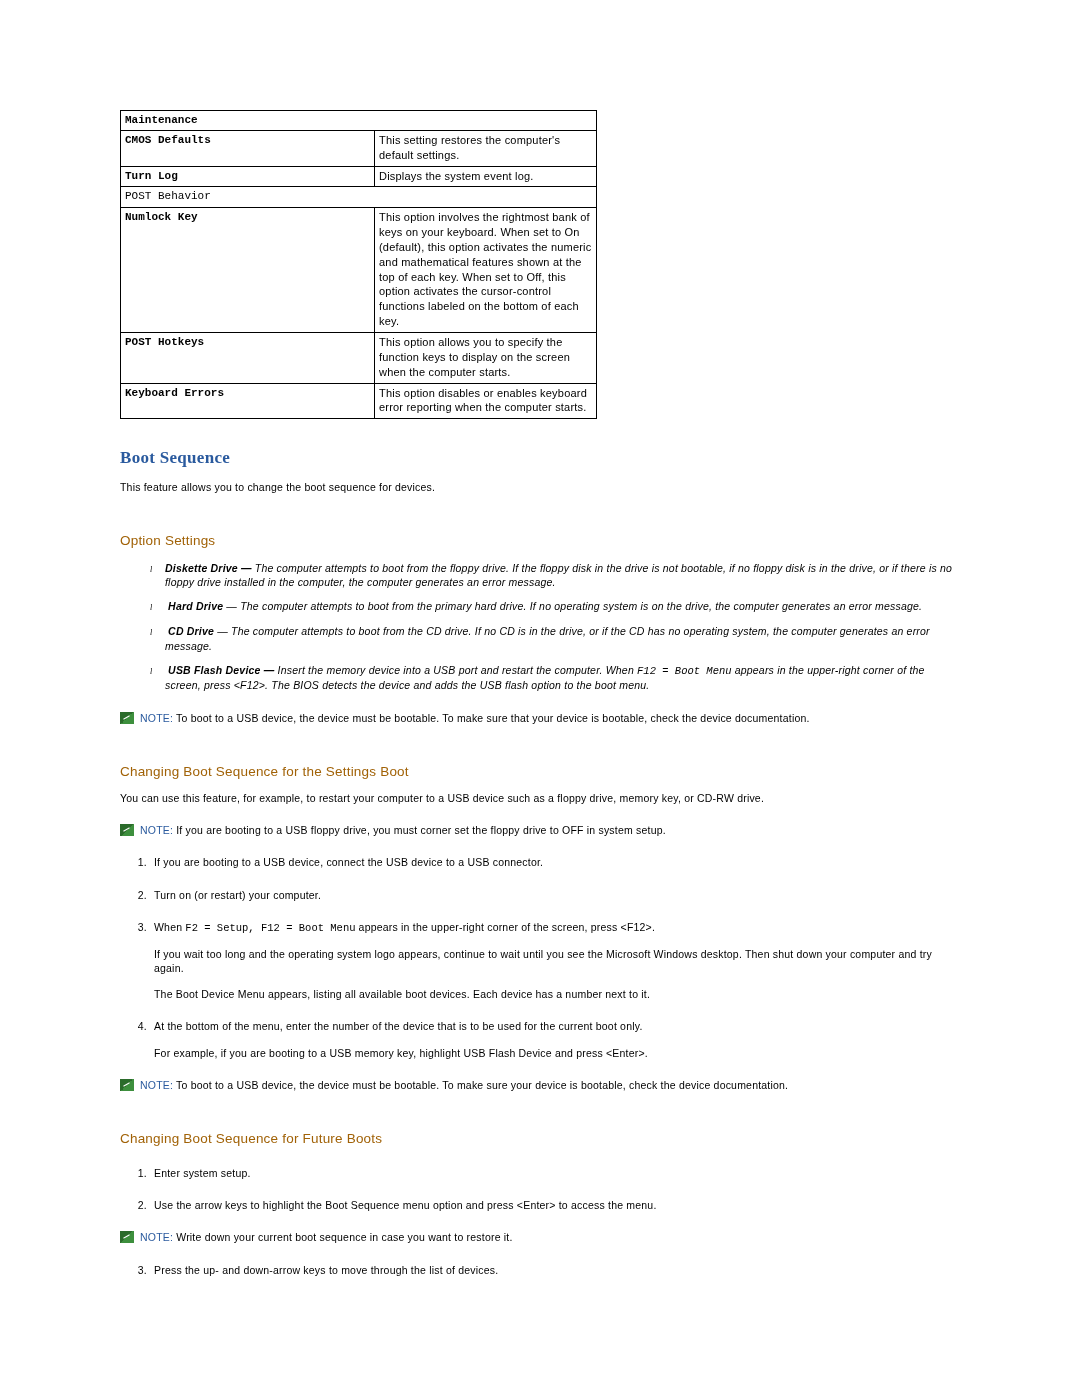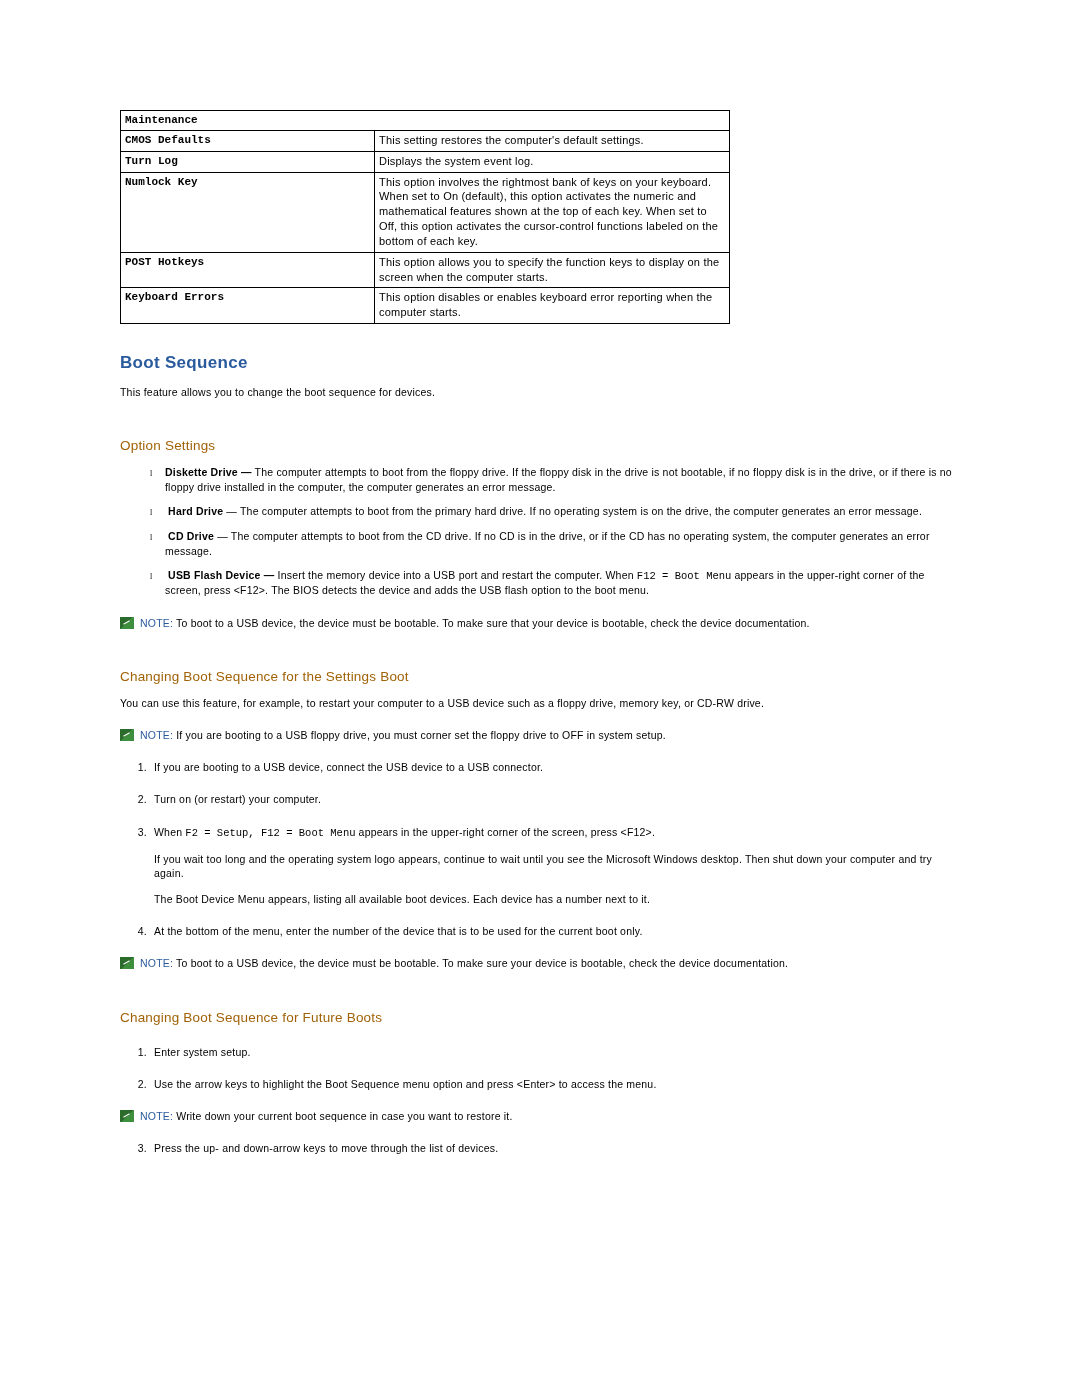--- a/index.html
+++ b/index.html
@@ -6,37 +6,37 @@
     font-family: Verdana, Geneva, sans-serif;
     font-size: 10.5px;
     color: #000;
     margin: 0;
     padding: 110px 120px 120px 120px;
     line-height: 1.35;
     letter-spacing: 0.2px;
   }
   h2 {
     color: #2a5a9e;
-    font-family: Liberation Sans, sans-serif;
+    font-family: Liberation Serif, serif;
     font-weight: bold;
     font-size: 17px;
     margin: 28px 0 10px 0;
     letter-spacing: 0.3px;
   }
   h3 {
     color: #a16207;
     font-family: Verdana, Geneva, sans-serif;
     font-weight: normal;
     font-size: 13.5px;
     margin: 38px 0 8px 0;
     letter-spacing: 0.2px;
   }
   table.settings {
     border-collapse: collapse;
-    width: 610px;
+    width: 477px;
     margin-bottom: 6px;
   }
   table.settings td, table.settings th {
     border: 1px solid #000;
     padding: 2px 4px 3px 4px;
     font-size: 11px;
     vertical-align: top;
     text-align: left;
   }
   table.settings th.section {
@@ -61,20 +61,21 @@
   }
   ul.options {
     list-style: none;
     padding-left: 30px;
     margin: 8px 0 0 0;
   }
   ul.options li {
     text-indent: -15px;
     padding-left: 15px;
     margin: 10px 0 0 0;
+    font-style: italic;
   }
   ul.options li::before {
     content: "l";
     font-family: serif;
     font-size: 8px;
     display: inline-block;
     width: 15px;
     text-indent: 0;
   }
   .optname { font-weight: bold; }
@@ -127,20 +128,23 @@
         <th class="section" colspan="2">Maintenance</th>
       </tr>
   <tr>
     <td class="rowhead">CMOS Defaults</td>
     <td>This setting restores the computer's default settings.</td>
   </tr>
   <tr>
     <td class="rowhead">Turn Log</td>
     <td>Displays the system event log.</td>
   </tr>
+  <tr>
+        <td class="nested-section" colspan="2">POST Behavior</td>
+      </tr>
   <tr>
     <td class="rowhead">Numlock Key</td>
     <td>This option involves the rightmost bank of keys on your keyboard. When set to On (default), this option activates the numeric and mathematical features shown at the top of each key. When set to Off, this option activates the cursor-control functions labeled on the bottom of each key.</td>
   </tr>
   <tr>
     <td class="rowhead">POST Hotkeys</td>
     <td>This option allows you to specify the function keys to display on the screen when the computer starts.</td>
   </tr>
   <tr>
     <td class="rowhead">Keyboard Errors</td>
@@ -170,20 +174,21 @@
 <ol class="steps">
   <li><span>If you are booting to a USB device, connect the USB device to a USB connector.</span></li>
   <li><span>Turn on (or restart) your computer.</span></li>
   <li>
     <span>When </span><span class="mono">F2 = Setup, F12 = Boot Menu</span><span> appears in the upper-right corner of the screen, press &lt;F12&gt;.</span>
     <p>If you wait too long and the operating system logo appears, continue to wait until you see the Microsoft Windows desktop. Then shut down your computer and try again.</p>
     <p>The Boot Device Menu appears, listing all available boot devices. Each device has a number next to it.</p>
   </li>
   <li>
     <span>At the bottom of the menu, enter the number of the device that is to be used for the current boot only.</span>
+    <p>For example, if you are booting to a USB memory key, highlight USB Flash Device and press &lt;Enter&gt;.</p>
   </li>
 </ol>
 
 <p class="note-block"><span class="note-icon"></span><span class="note-label">NOTE:</span><span> To boot to a USB device, the device must be bootable. To make sure your device is bootable, check the device documentation.</span></p>
 
 <h3>Changing Boot Sequence for Future Boots</h3>
 <ol class="steps">
   <li><span>Enter system setup.</span></li>
   <li><span>Use the arrow keys to highlight the Boot Sequence menu option and press &lt;Enter&gt; to access the menu.</span></li>
 </ol>

